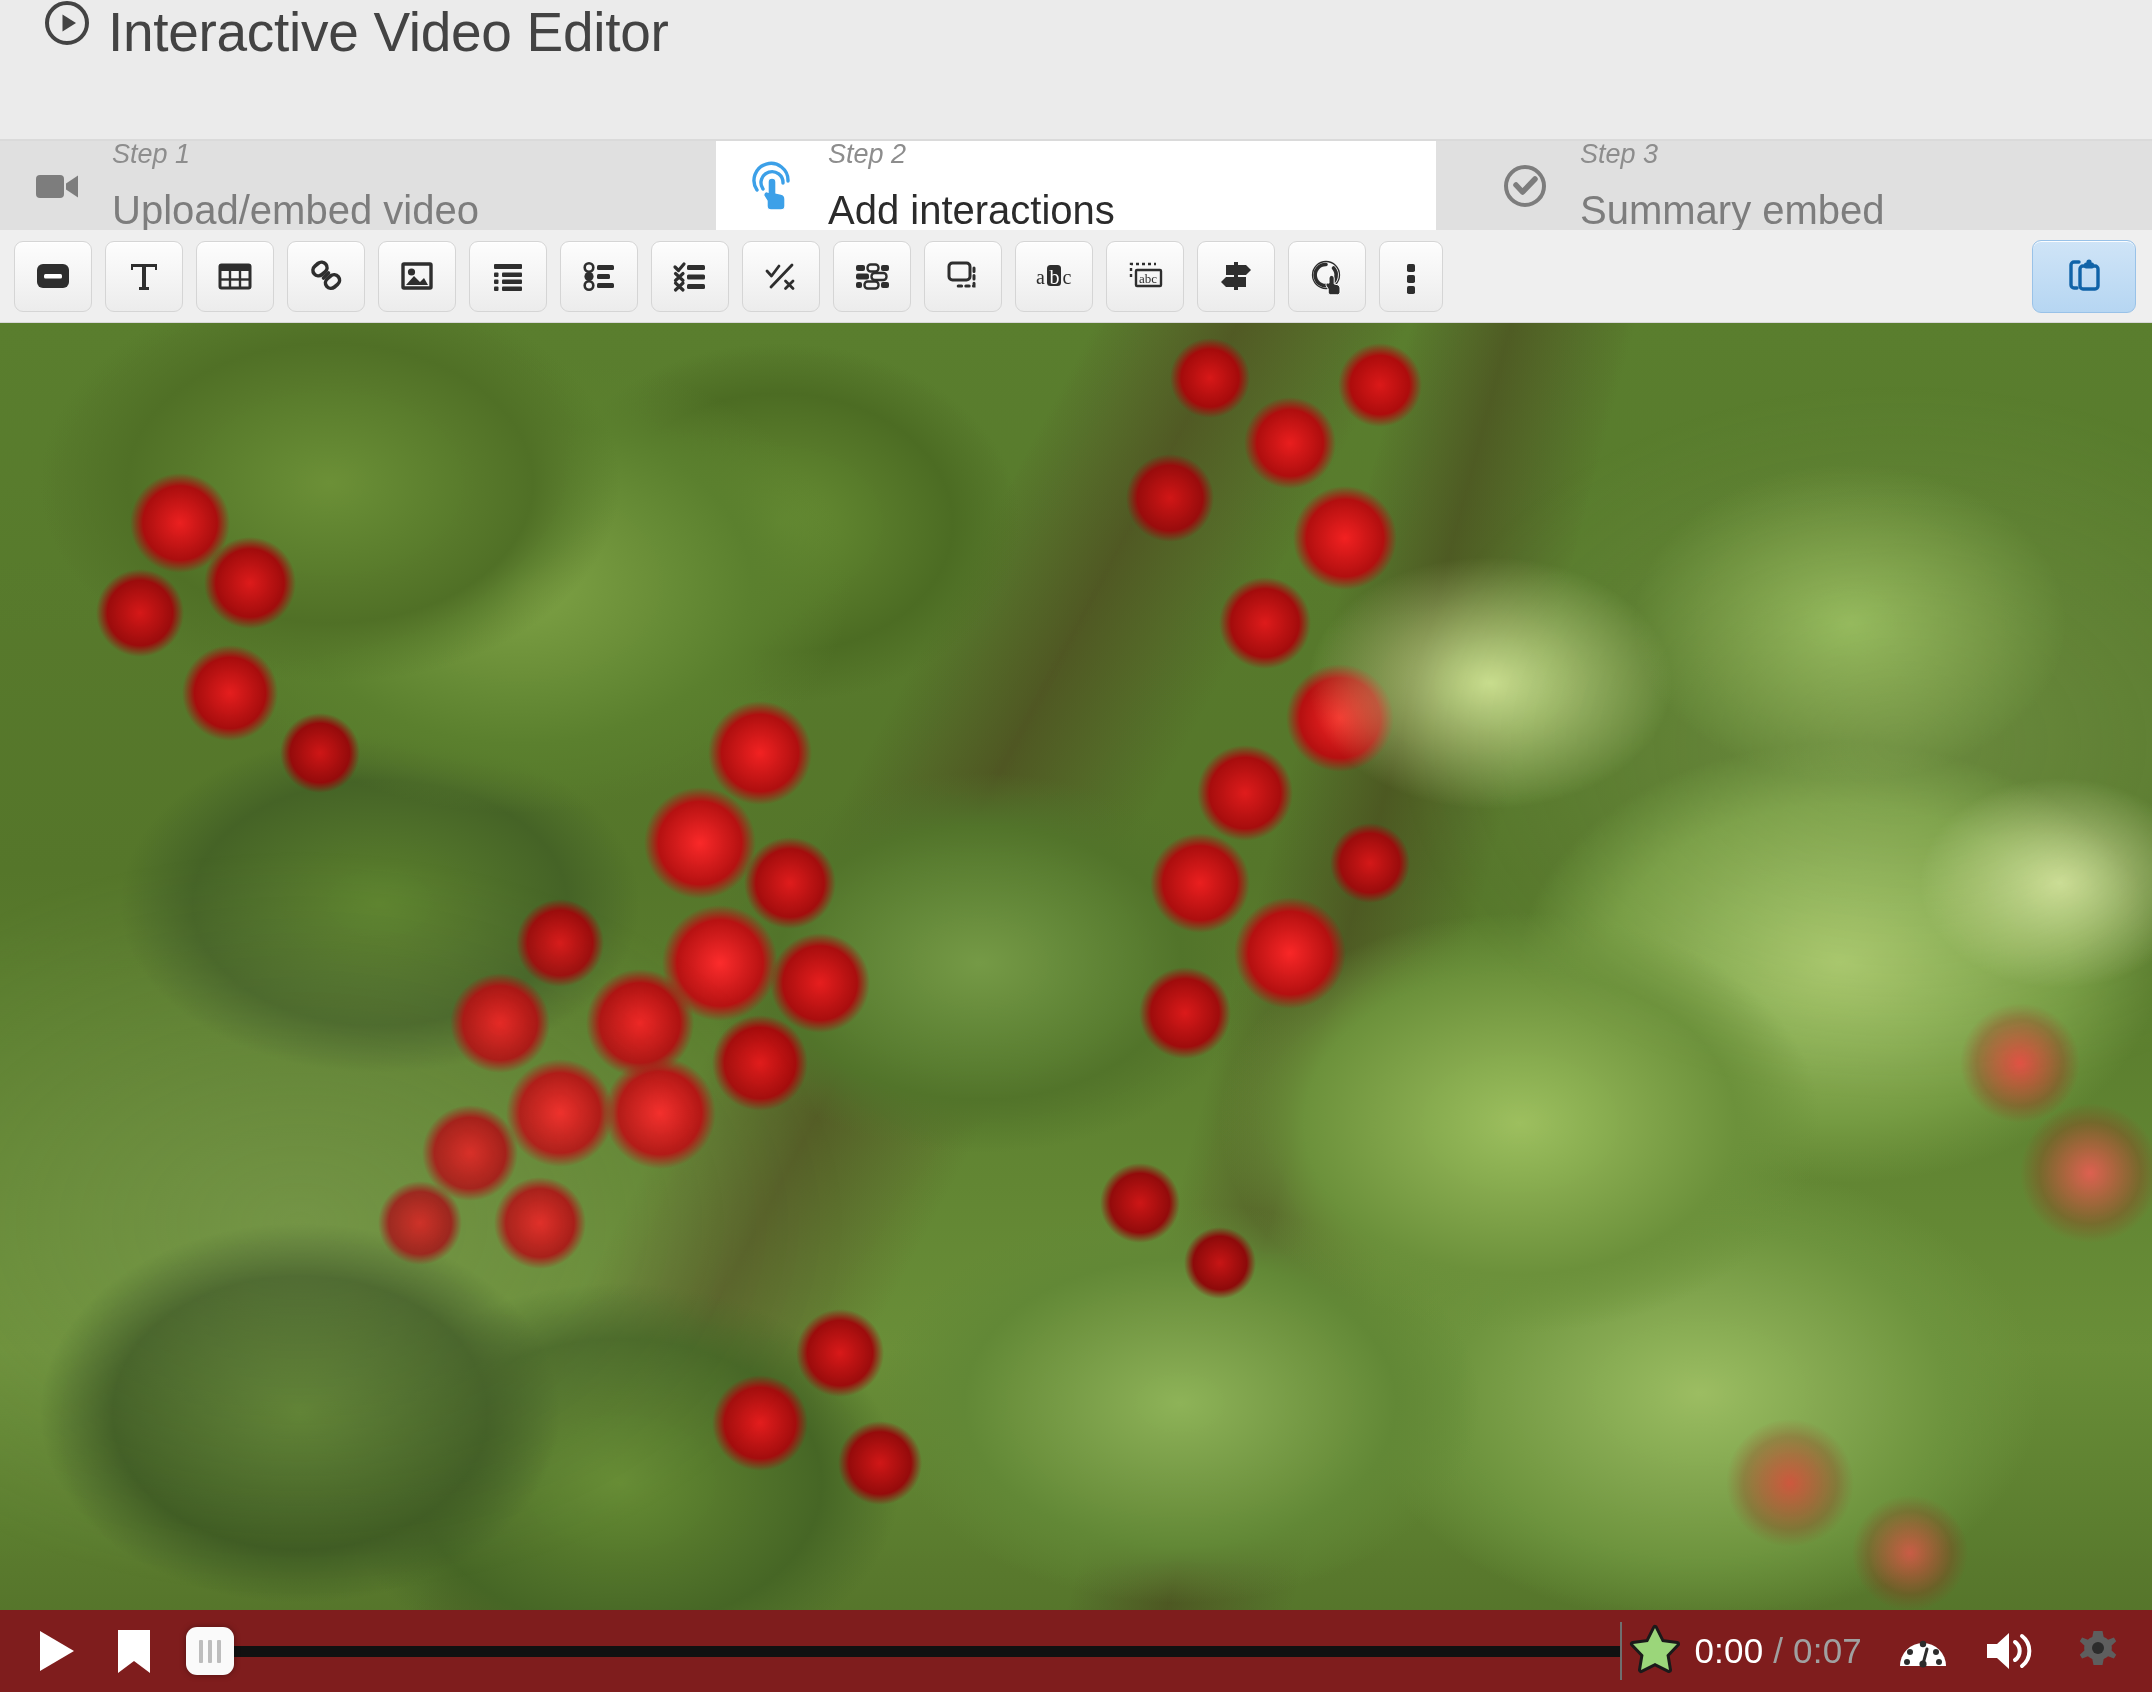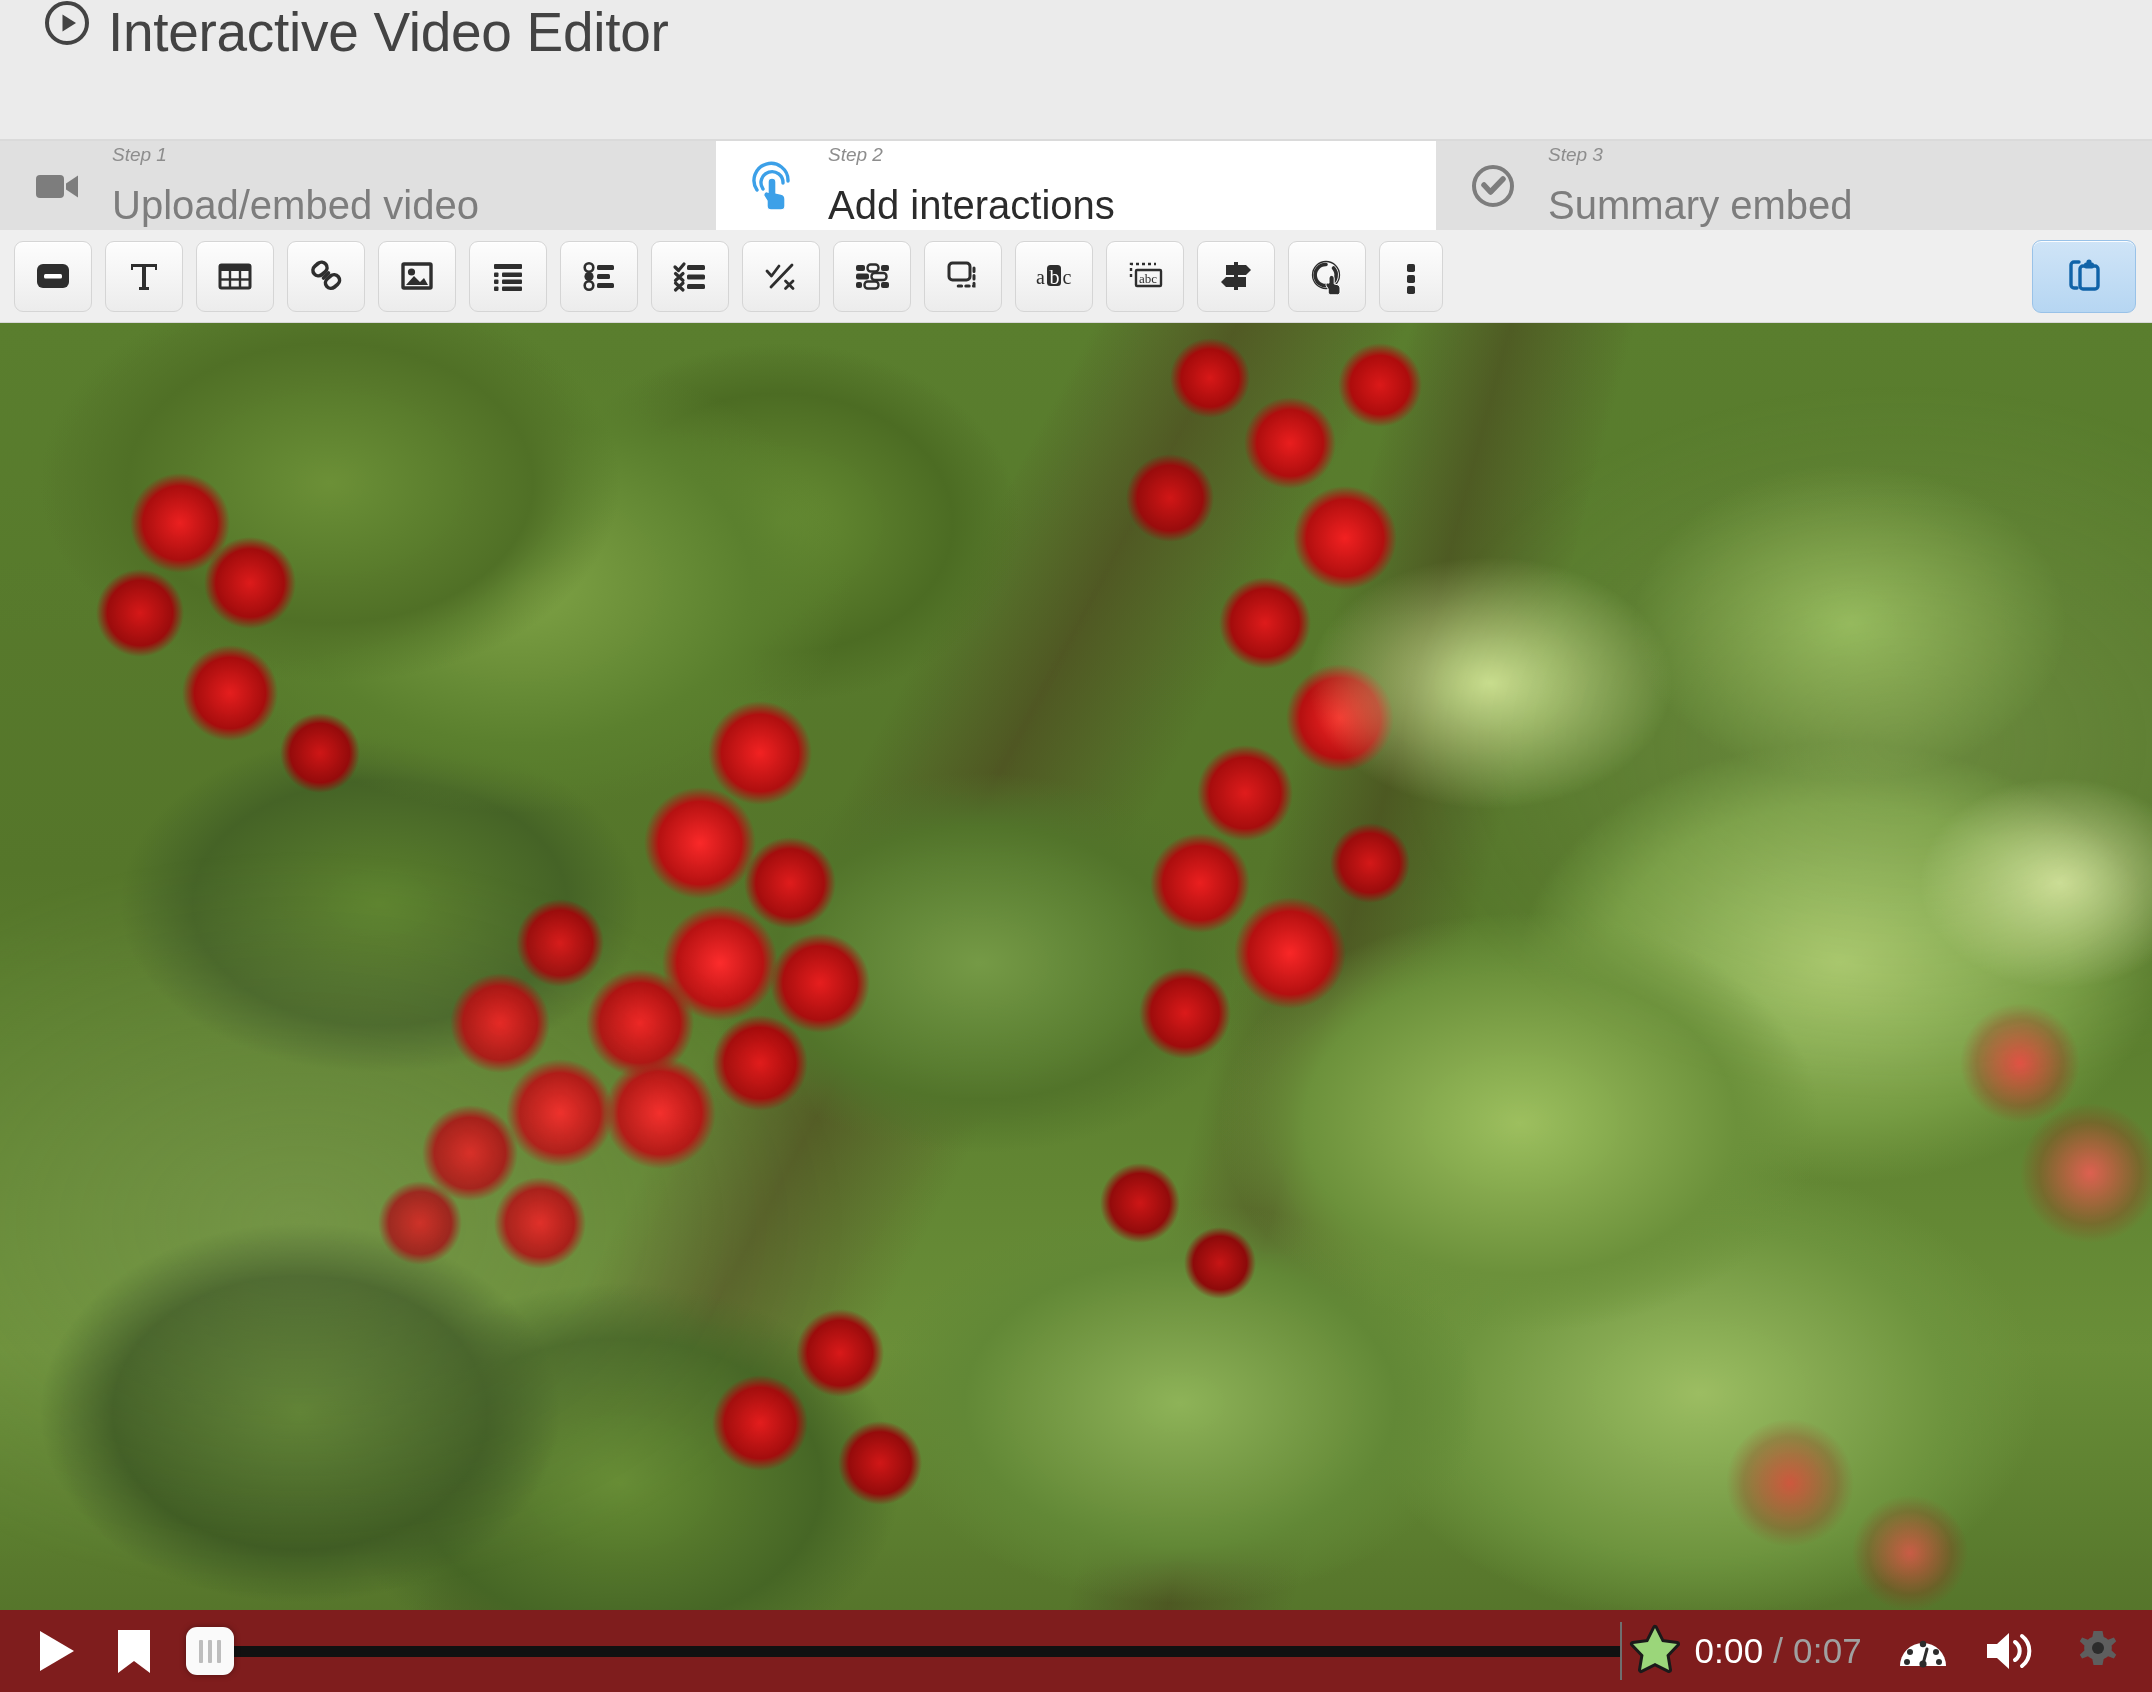--- a/index.html
+++ b/index.html
@@ -57,34 +57,34 @@
   }
   .step {
     background: #e0e0e0;
     display: flex;
     align-items: center;
     box-sizing: border-box;
     position: relative;
   }
   .step.step-1 { width: 716px; }
   .step.step-2 { width: 720px; background: #ffffff; }
-  .step.step-3 { width: 716px; }
+  .step.step-3 { width: 716px; padding-left: 32px; }
   .step .step-icon {
     width: 58px;
     height: 58px;
     margin-left: 28px;
     margin-right: 26px;
     flex: none;
     display: flex;
     align-items: center;
     justify-content: center;
   }
   .step-text { display: flex; flex-direction: column; justify-content: center; }
   .step-num {
-    font-size: 19px;
+    font-size: 27px;
     font-style: italic;
     color: #8d8d8d;
     line-height: 1.15;
     margin-bottom: 18px;
   }
   .step-label {
     font-size: 40px;
     color: #7d7d7d;
     line-height: 1.1;
     white-space: nowrap;

